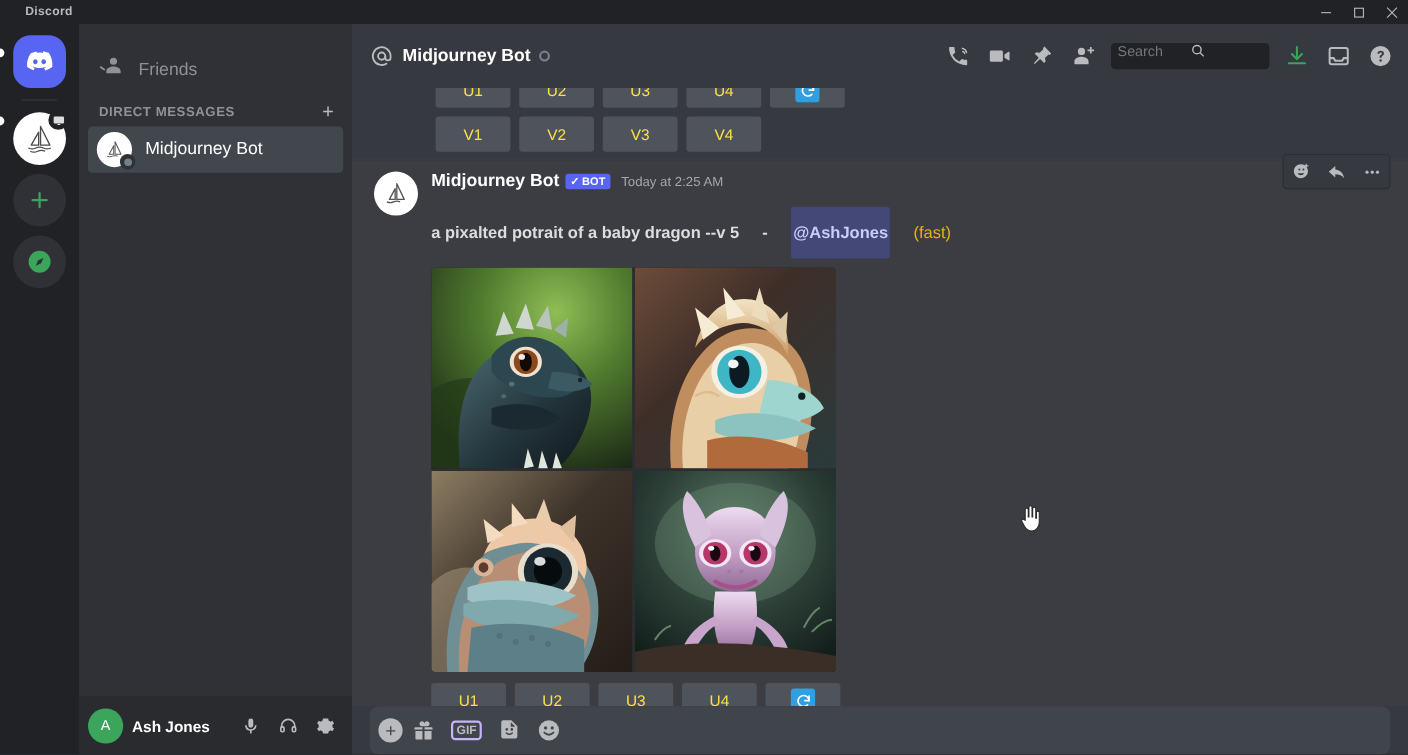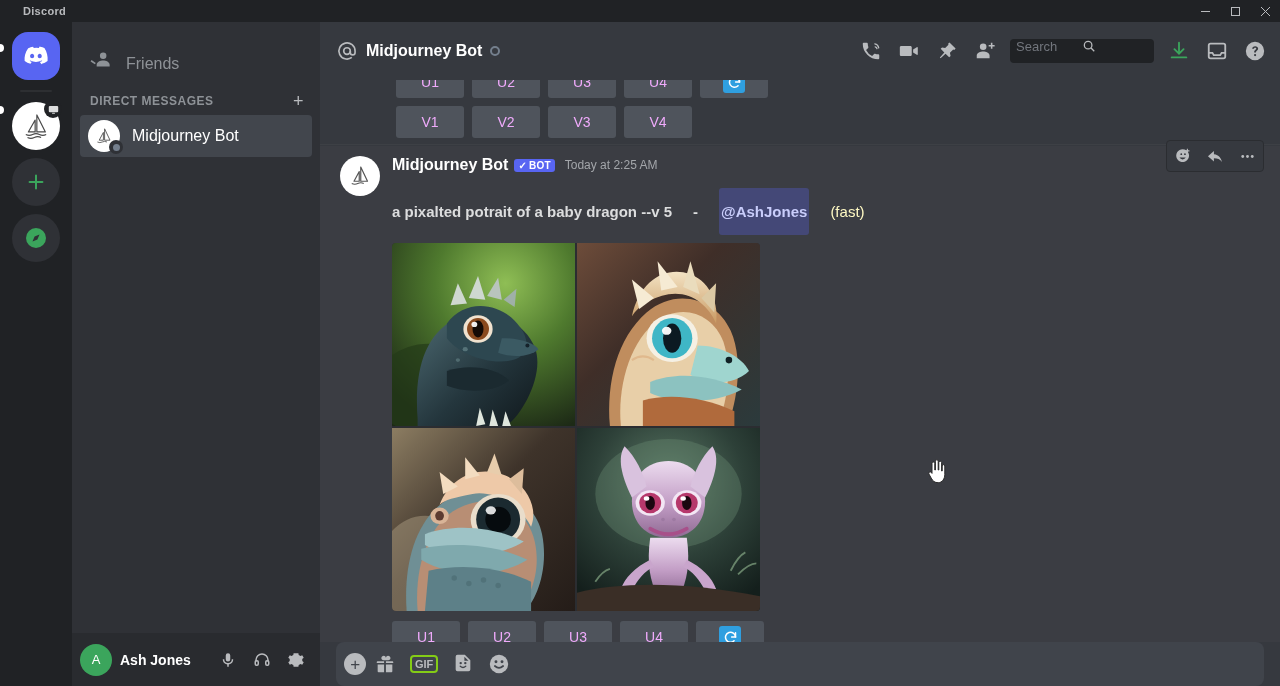--- a/index.html
+++ b/index.html
@@ -129,21 +129,21 @@
   .msg-prev {
     position: absolute; top: -14px; left: 0; right: 0; padding-left: 76px;
     background: #36393f; padding-bottom: 6px;
   }
   .divider { position: absolute; top: 64px; left: 0; right: 0; height: 1px; background: #3d4045; }
 
   .btn-row { display: flex; gap: 8px; margin-bottom: 8px; }
   .mj-btn {
     width: 68px; height: 32px; background: #4f545c; border-radius: 3px;
     display: flex; align-items: center; justify-content: center;
-    color: #f0abfc; font-size: 14px; font-weight: 500;
+    color: #fde047; font-size: 14px; font-weight: 500;
   }
   .mj-btn.icon { background: #4f545c; }
   .redo-sq {
     width: 22px; height: 22px; background: #2f9fe0; border-radius: 3px;
     display: flex; align-items: center; justify-content: center;
   }
 
   .msg {
     position: absolute; top: 66px; left: 0; right: 0; height: 496px;
     background: #3b3d43; padding: 8px 0 0 0;
@@ -160,21 +160,21 @@
     background: #5865f2; color: #fff; font-size: 10px; font-weight: bold;
     border-radius: 3px; padding: 1px 4px; display: flex; align-items: center; gap: 2px;
     letter-spacing: .2px;
   }
   .msg-time { color: #a3a6aa; font-size: 12px; margin-left: 4px; }
   .msg-text {
     color: #dcddde; font-size: 15px; font-weight: bold; margin-top: 12px;
     display: flex; align-items: baseline; gap: 16px; white-space: nowrap;
   }
   .mention { background: rgba(88,101,242,.3); color: #c9cdfb; border-radius: 3px; padding: 15px 2px; }
-  .fast { color: #fef9c3; font-weight: normal; margin-left: 5px; }
+  .fast { color: #eab308; font-weight: normal; margin-left: 5px; }
 
   
   .grid {
     width: 368px; height: 368px; margin-top: 8px; border-radius: 4px; overflow: hidden;
     display: grid; grid-template-columns: 1fr 1fr; grid-template-rows: 1fr 1fr;
     gap: 2px; background: #2b2d31; position: relative;
   }
   .cell { position: relative; overflow: hidden; }
 
   .hover-toolbar {
@@ -199,21 +199,21 @@
     width: 38px; height: 44px; display: flex; align-items: center; justify-content: center;
   }
   .plus-circle i {
     width: 22px; height: 22px; border-radius: 50%; background: #b9bbbe;
     display: flex; align-items: center; justify-content: center; color: #40444b;
     font-size: 17px; line-height: 1; font-weight: 300;
   }
   .composer-ph { flex: 1; color: #72767d; font-size: 15px; }
   .composer-icons { display: flex; align-items: center; gap: 14px; color: #b9bbbe; }
   .gif-box {
-    border: 2px solid #84cc16; border-radius: 4px; color: #b9bbbe;
+    border: 2px solid #c4b5fd; border-radius: 4px; color: #b9bbbe;
     font-size: 11px; font-weight: bold; padding: 1px 3px; line-height: 1.1;
   }
   svg { display: block; }
 </style>
 </head>
 <body>
 
 <div class="app">
 
   <div class="titlebar">

